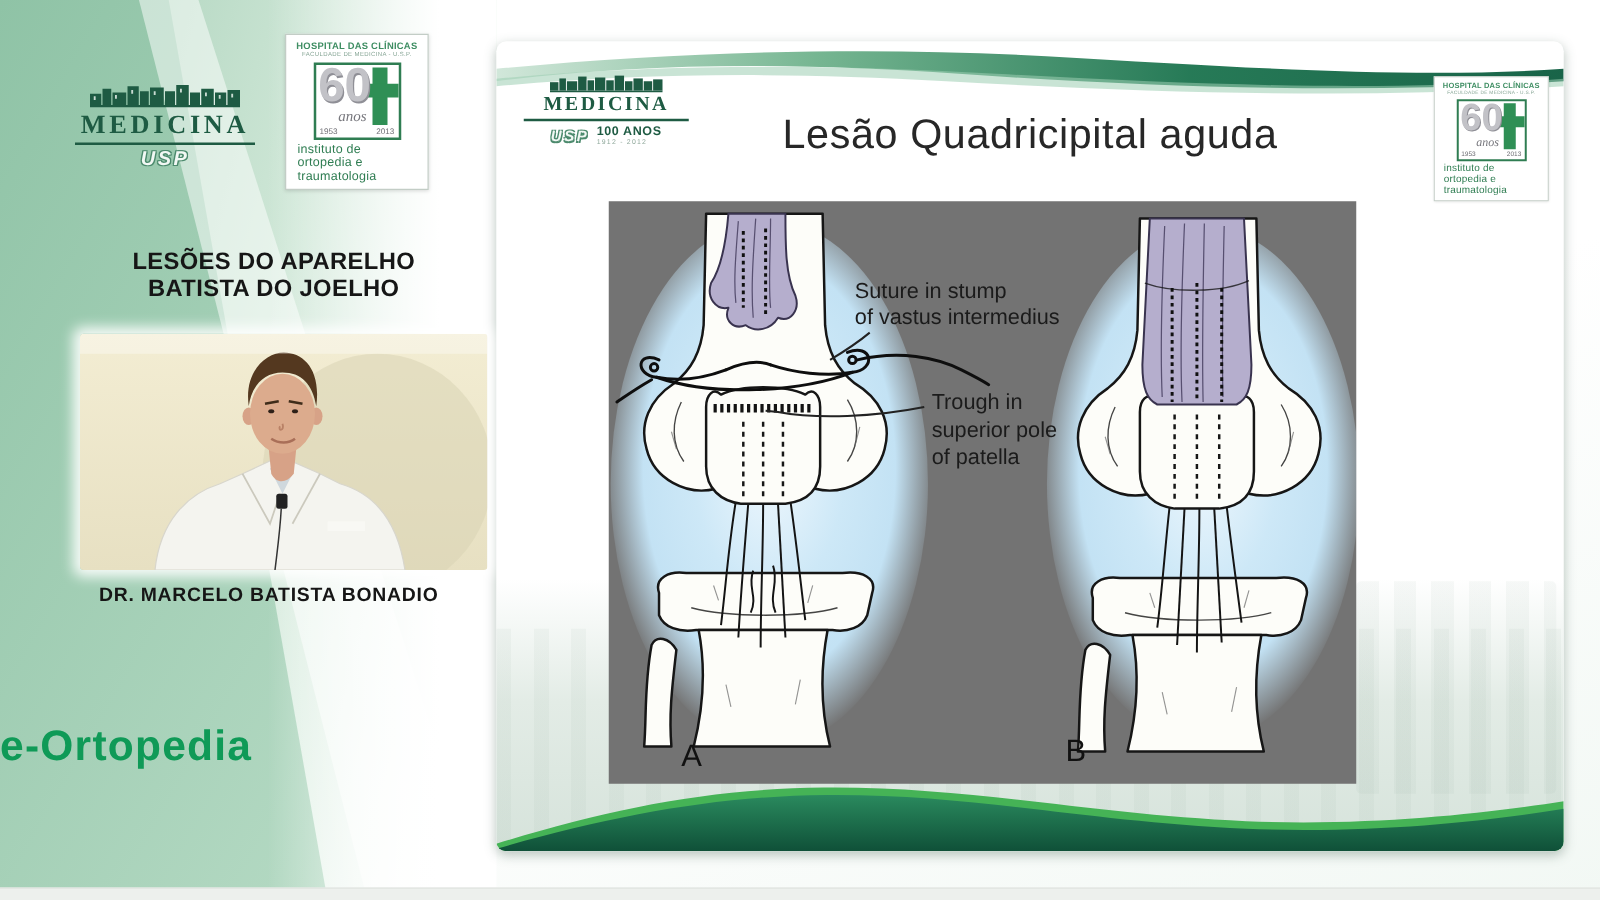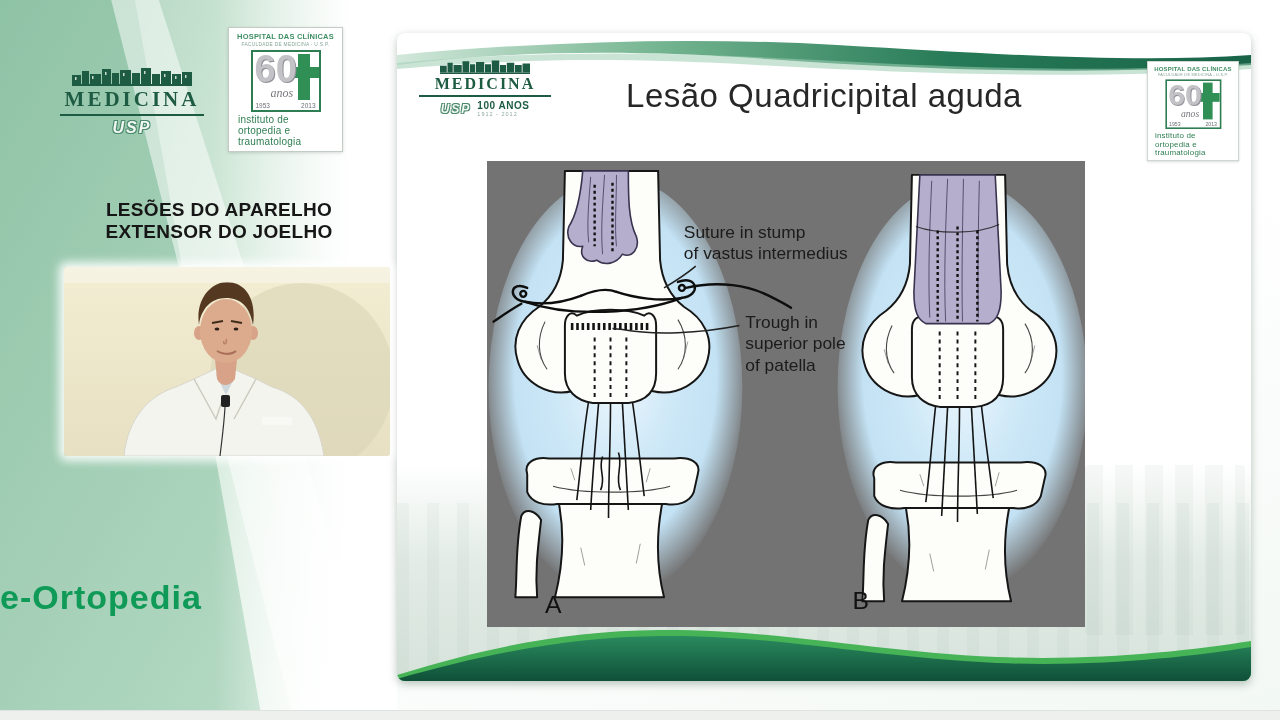--- a/index.html
+++ b/index.html
@@ -67,21 +67,21 @@
     background:repeating-linear-gradient(90deg,rgba(150,175,160,.14) 0 12px,rgba(255,255,255,0) 12px 30px);z-index:0;}
   .slide-watermark{position:absolute;right:6px;bottom:46px;width:160px;height:170px;opacity:.35;border-radius:4px;
     background:repeating-linear-gradient(90deg,rgba(120,150,135,.18) 0 18px,transparent 18px 30px);z-index:0;}
   .med-logo-slide{left:18px;top:26px;width:140px;}
   .med-logo-slide .med-name{font-size:16px;letter-spacing:2px;}
   .med-usp-row{display:flex;align-items:center;justify-content:center;gap:6px;margin-top:2px;}
   .med-logo-slide .med-usp{font-size:12px;}
   .med-cem{text-align:left;}
   .med-cem-anos{font-size:10px;font-weight:bold;color:#1e5b43;letter-spacing:.5px;}
   .med-cem-years{font-size:5.5px;color:#8fa89b;letter-spacing:1px;}
-  .slide-title{position:absolute;left:0;right:0;top:44px;margin:0;text-align:center;z-index:2;
+  .slide-title{position:absolute;left:0;right:0;top:55px;margin:0;text-align:center;z-index:2;
     font-size:33px;font-weight:400;color:#272727;letter-spacing:.5px;}
   .iot-scale{position:absolute;right:12px;top:28px;transform:scale(.8);transform-origin:top right;z-index:3;}
   .figure-box{position:absolute;left:90px;top:128px;width:598px;height:466px;background:#737373;z-index:1;}
   .figure-box svg{display:block;width:100%;height:100%;}
   .slide-bottom-wave{position:absolute;left:0;bottom:0;width:100%;height:58px;z-index:3;}
 
   
   .bone{fill:#fdfdf9;stroke:#161616;stroke-width:2;stroke-linejoin:round;}
   .detail{fill:none;stroke:#161616;stroke-width:1.1;opacity:.8;}
   .tendon{fill:#b5aecd;stroke:#39334f;stroke-width:1.6;stroke-linejoin:round;}
@@ -157,21 +157,21 @@
       </div>
       <div class="iot-inst">
         <div>instituto de</div>
         <div>ortopedia e</div>
         <div>traumatologia</div>
       </div>
     </div>
 
     <div class="lecture-title">
       <div>LESÕES DO APARELHO</div>
-      <div>EXTENSOR DO JOELHO</div>
+      <div>BATISTA DO JOELHO</div>
     </div>
 
     <div class="video-thumb">
       <svg width="326" height="189" viewBox="0 0 326 189">
         <defs>
           <linearGradient id="wall" x1="0" y1="0" x2="0" y2="1">
             <stop offset="0" stop-color="#f3edd3"></stop>
               <stop offset="1" stop-color="#e7e0c2"></stop>
           </linearGradient>
         </defs>
@@ -192,20 +192,21 @@
         <ellipse cx="172" cy="62" rx="2.4" ry="1.6" fill="#2e2018"></ellipse>
         <path d="M160,74 C158,78 164,78 162,72" stroke="#b98166" stroke-width="1.5" fill="none"></path>
         <path d="M153,84 C159,88 167,88 172,84" stroke="#a96f58" stroke-width="2" fill="none"></path>
         <rect x="157" y="128" width="9" height="12" rx="2" fill="#222"></rect>
         <path d="M161,140 C160,158 158,172 156,189" stroke="#333" stroke-width="1.2" fill="none"></path>
         <rect x="198" y="150" width="30" height="8" fill="#f8f8f4" opacity=".85"></rect>
         <rect x="0" y="0" width="326" height="16" fill="#ffffff" opacity=".35"></rect>
       </svg>
     </div>
 
+    <div class="presenter">DR. MARCELO BATISTA BONADIO</div>
     <div class="brand">e-Ortopedia</div>
   </aside>
 
   <main class="slide">
     <svg class="slide-top-swoosh" viewBox="0 0 854 46" preserveAspectRatio="none">
       <defs>
         <linearGradient id="swoosh" x1="0" y1="0" x2="1" y2="0">
           <stop offset="0" stop-color="#cfe6d8"></stop>
             <stop offset=".3" stop-color="#6fb28c"></stop>
           <stop offset=".65" stop-color="#1b734e"></stop>

